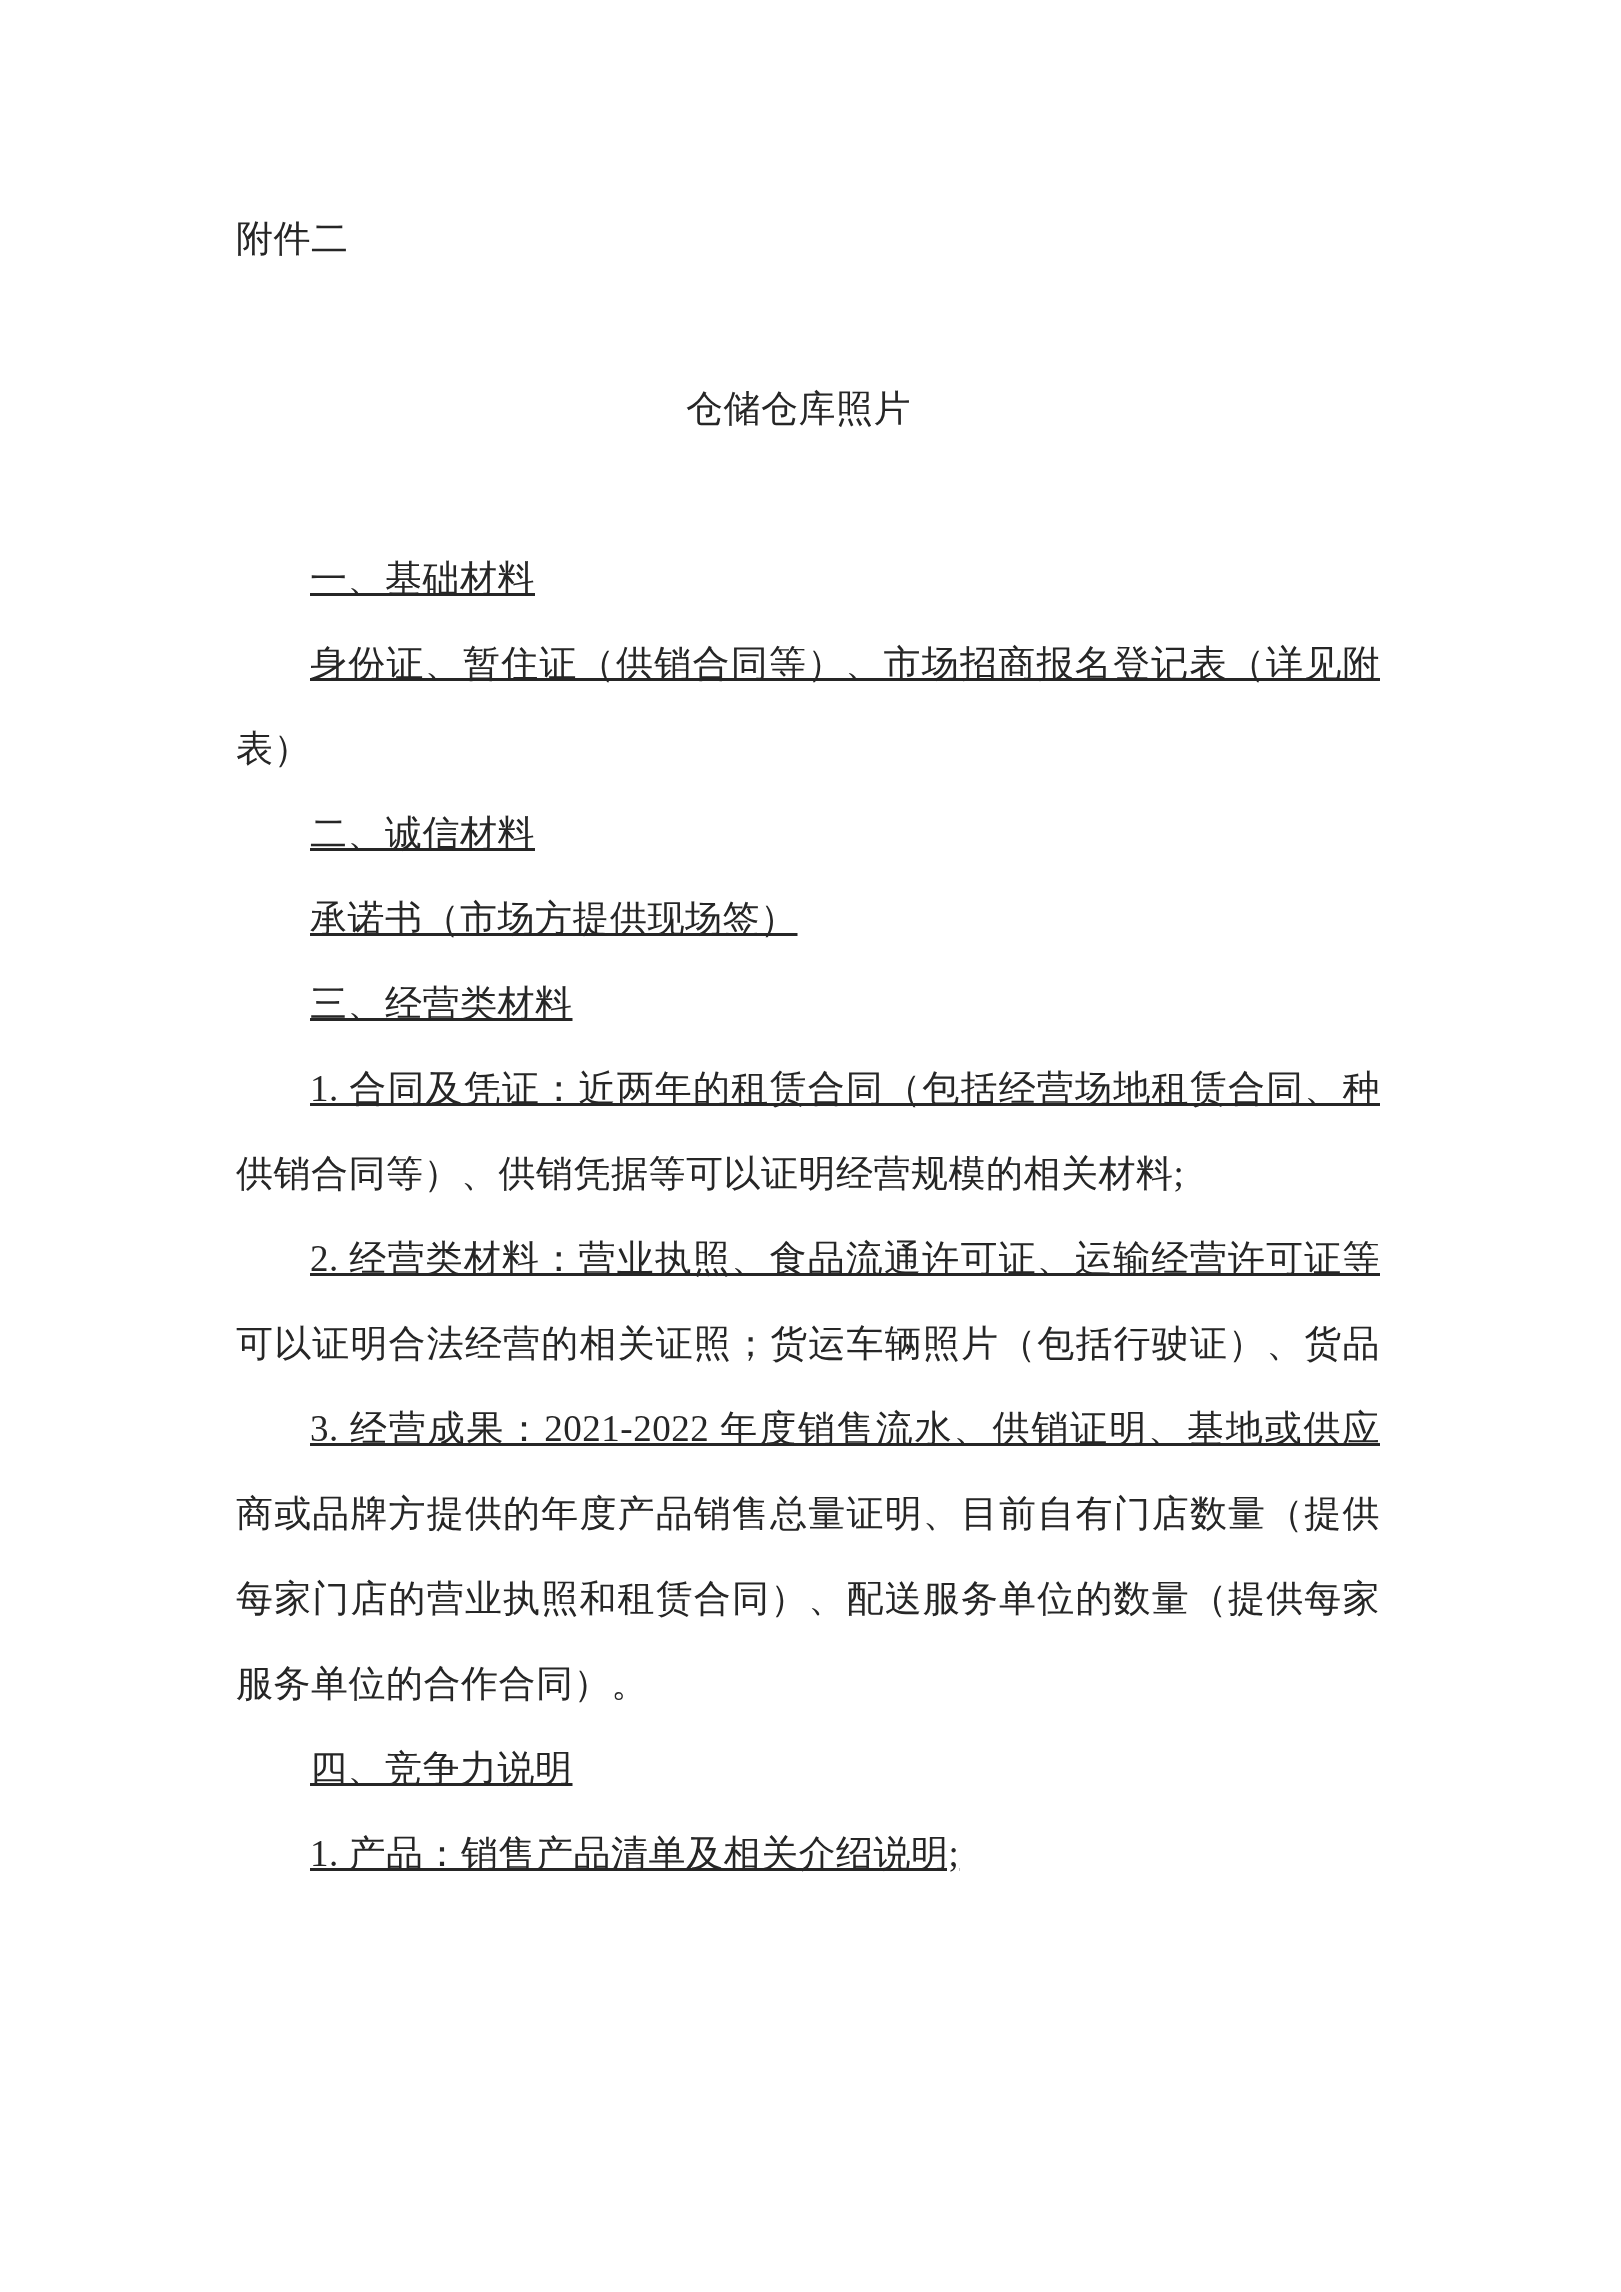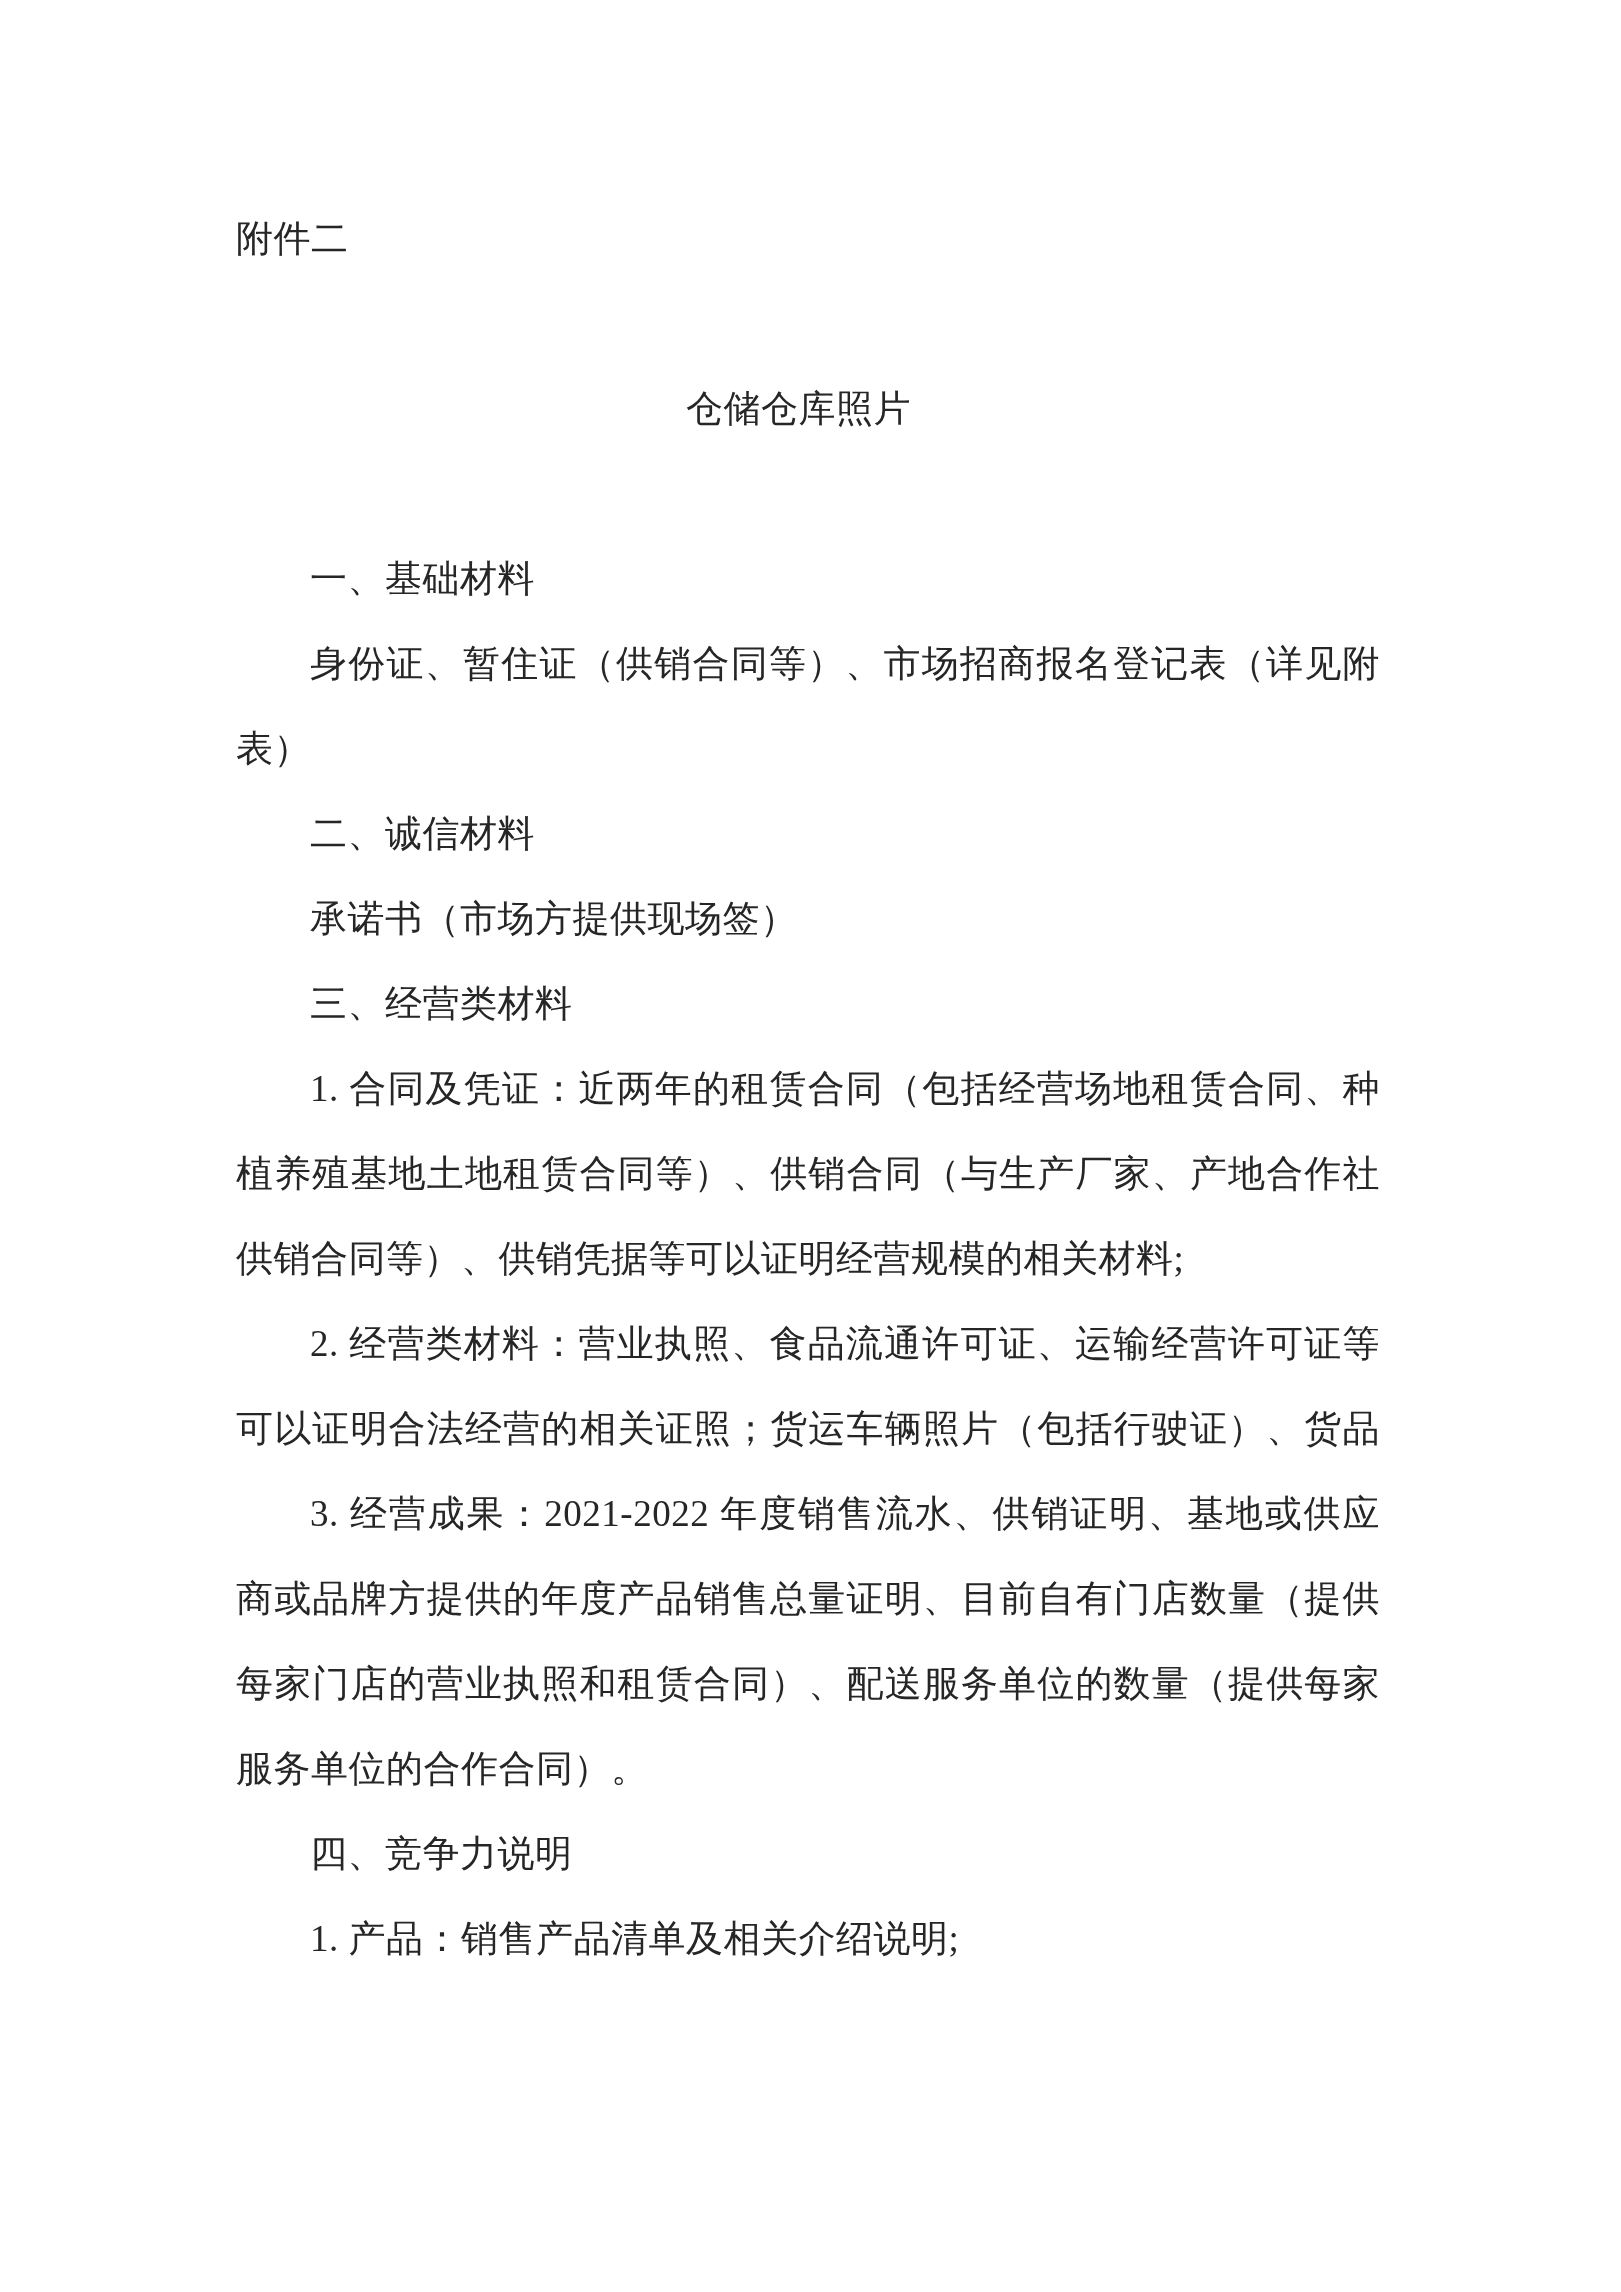--- a/index.html
+++ b/index.html
@@ -29,20 +29,21 @@
     font-size: 37px;
     letter-spacing: 0.5px;
     white-space: nowrap;
     overflow: visible;
   }
   .line.blank {
     
   }
   .line.indent {
     text-indent: 2em;
+    text-decoration: underline;
   }
   .line.justify {
     white-space: normal;
     text-align: justify;
     text-align-last: justify;
     overflow: hidden;
   }
   .line.center {
     margin-left: -248px;
     margin-right: -229px;
@@ -60,21 +61,20 @@
       <div class="line blank"></div>
       <div class="line center">仓储仓库照片</div>
       <div class="line blank"></div>
       <div class="line indent">一、基础材料</div>
       <div class="line justify indent">身份证、暂住证（供销合同等）、市场招商报名登记表（详见附</div>
       <div class="line plain">表）</div>
       <div class="line indent">二、诚信材料</div>
       <div class="line indent">承诺书（市场方提供现场签）</div>
       <div class="line indent">三、经营类材料</div>
       <div class="line justify indent">1. 合同及凭证：近两年的租赁合同（包括经营场地租赁合同、种</div>
-      <div class="line justify">植养殖基地土地租赁合同等）、供销合同（与生产厂家、产地合作社</div>
       <div class="line plain">供销合同等）、供销凭据等可以证明经营规模的相关材料;</div>
       <div class="line justify indent">2. 经营类材料：营业执照、食品流通许可证、运输经营许可证等</div>
       <div class="line justify">可以证明合法经营的相关证照；货运车辆照片（包括行驶证）、货品</div>
       <div class="line justify indent">3. 经营成果：2021-2022 年度销售流水、供销证明、基地或供应</div>
       <div class="line justify">商或品牌方提供的年度产品销售总量证明、目前自有门店数量（提供</div>
       <div class="line justify">每家门店的营业执照和租赁合同）、配送服务单位的数量（提供每家</div>
       <div class="line plain">服务单位的合作合同）。</div>
       <div class="line indent">四、竞争力说明</div>
       <div class="line indent">1. 产品：销售产品清单及相关介绍说明;</div>
     </div>

